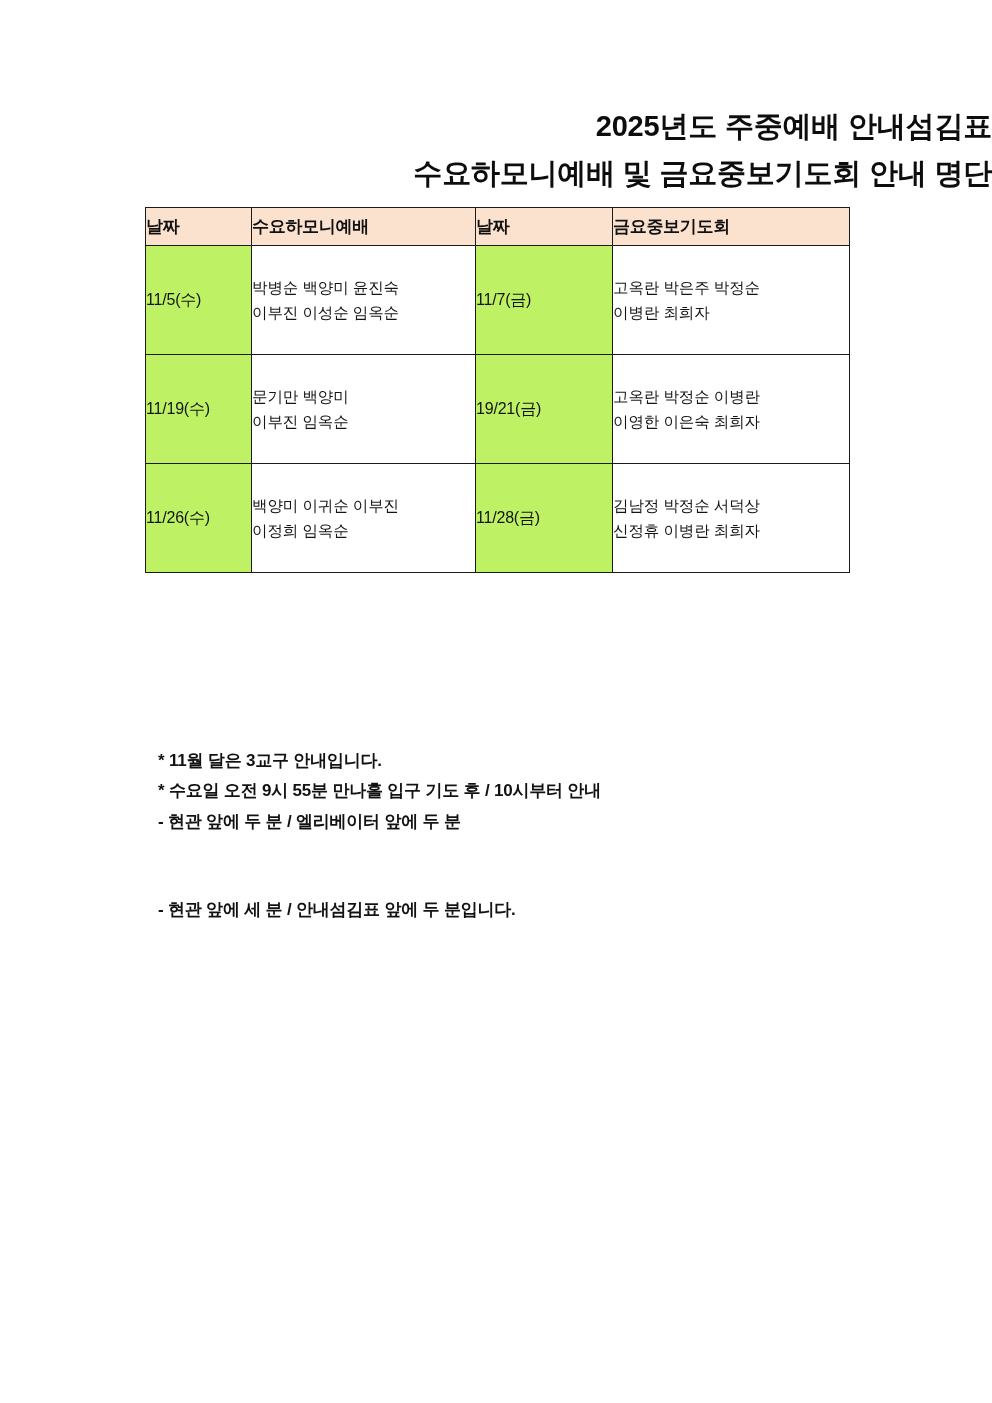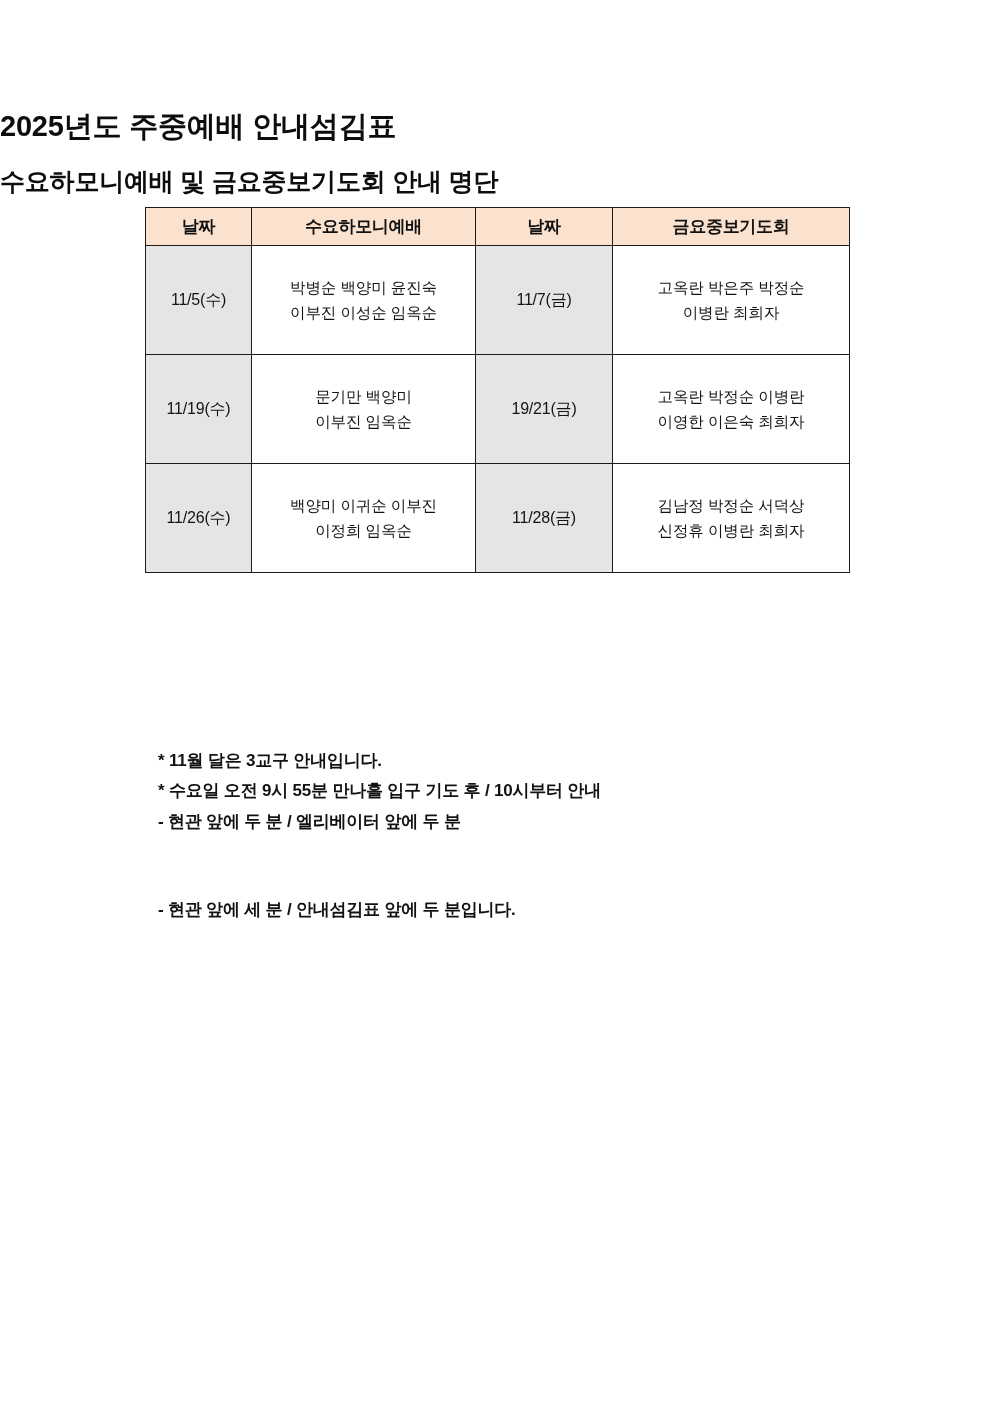--- a/index.html
+++ b/index.html
@@ -24,69 +24,69 @@
     width: 992px;
     height: 1403px;
   }
 
   
   .title-block {
     position: absolute;
     left: 0;
     top: 108px;
     width: 992px;
-    text-align: left;
+    text-align: right;
   }
   .title-line-1 {
     font-size: 29px;
     font-weight: 700;
     letter-spacing: -0.2px;
     line-height: 1.28;
     color: #0d0d0d;
   }
   .title-line-2 {
-    font-size: 25px;
+    font-size: 29px;
     font-weight: 700;
     letter-spacing: -0.2px;
     line-height: 1.28;
-    margin-top: 20px;
+    margin-top: 10px;
     color: #0d0d0d;
   }
 
   
   .schedule-table {
     position: absolute;
     left: 145px;
     top: 207px;
     width: 704px;
     border-collapse: collapse;
     table-layout: fixed;
   }
   .schedule-table th,
   .schedule-table td {
     border: 1px solid #1b1b1b;
-    text-align: center;
+    text-align: left;
     vertical-align: middle;
     padding: 0;
   }
   .schedule-table th {
     height: 37px;
     background: #fbe2ce;
     font-size: 17px;
     font-weight: 700;
     color: #111111;
     letter-spacing: -0.3px;
   }
   .col-date   { width: 106px; }
   .col-wed    { width: 224px; }
   .col-date2  { width: 137px; }
   .col-fri    { width: 237px; }
 
   .cell-date {
-    background: #e5e5e5;
+    background: #bef264;
     font-size: 16px;
     font-weight: 400;
     color: #141414;
     letter-spacing: -0.2px;
   }
   .cell-names {
     background: #ffffff;
     font-size: 15.5px;
     line-height: 1.62;
     color: #141414;

